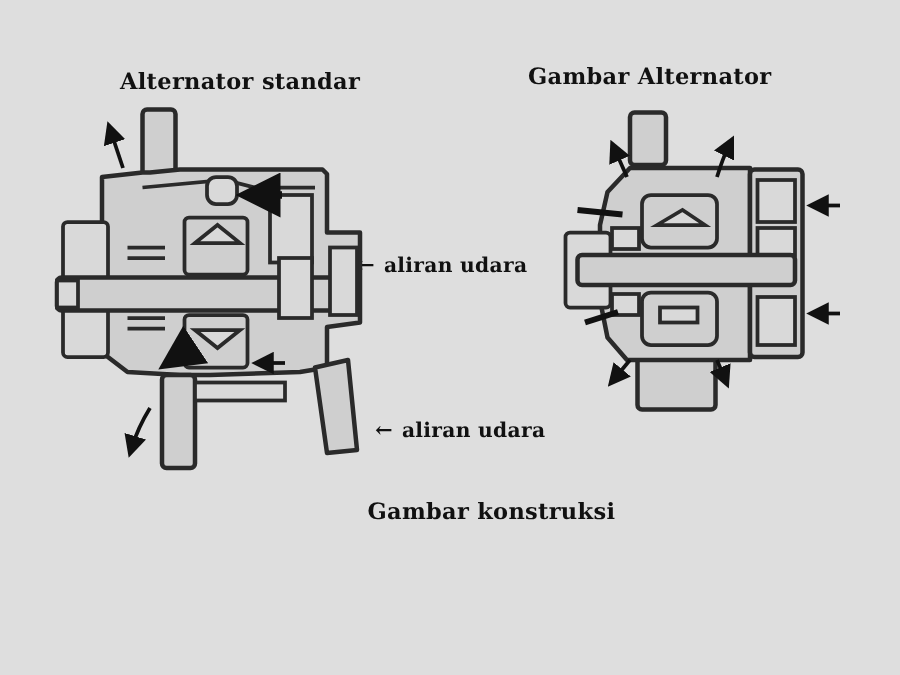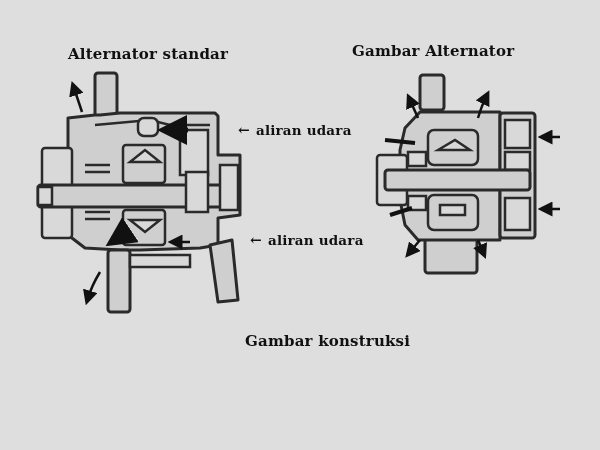--- a/index.html
+++ b/index.html
@@ -10,34 +10,34 @@
       position: relative;
     }
     .label {
       position: absolute;
       font-weight: bold;
       color: #111;
       white-space: nowrap;
       letter-spacing: 0.2px;
     }
     .title { font-size: 15px; }
-    .flow { font-size: 13.5px; }
+    .flow { font-size: 13.5px; margin-top: 47px; }
     .caption { font-size: 15px; }
     .flow .arr { display: inline-block; margin-right: 6px; font-size: 14px; }
     svg.drawing { position: absolute; left: 0; top: 0; }
     .part { fill: #cfcfcf; stroke: #2a2a2a; stroke-width: 3; stroke-linejoin: round; }
     .part-light { fill: #d9d9d9; stroke: #2a2a2a; stroke-width: 2.5; }
     .line { fill: none; stroke: #2a2a2a; stroke-width: 2.5; }
     .arrow { fill: none; stroke: #111; stroke-width: 2.5; }
     .arrowhead { fill: #111; }
   </style>
 </head>
 <body>
 
-<div class="label title" style="left:68px; top:45px;">Alternator standar</div>
+<div class="label title" style="left:80px; top:45px;">Alternator standar</div>
 <div class="label title" style="left:352px; top:42px;">Gambar Alternator</div>
 
 <div class="label flow" style="left:238px; top:122px;">
   <span class="arr">←</span><span>aliran udara</span>
 </div>
 <div class="label flow" style="left:250px; top:232px;">
   <span class="arr">←</span><span>aliran udara</span>
 </div>
 
 <div class="label caption" style="left:245px; top:332px;">Gambar konstruksi</div>

